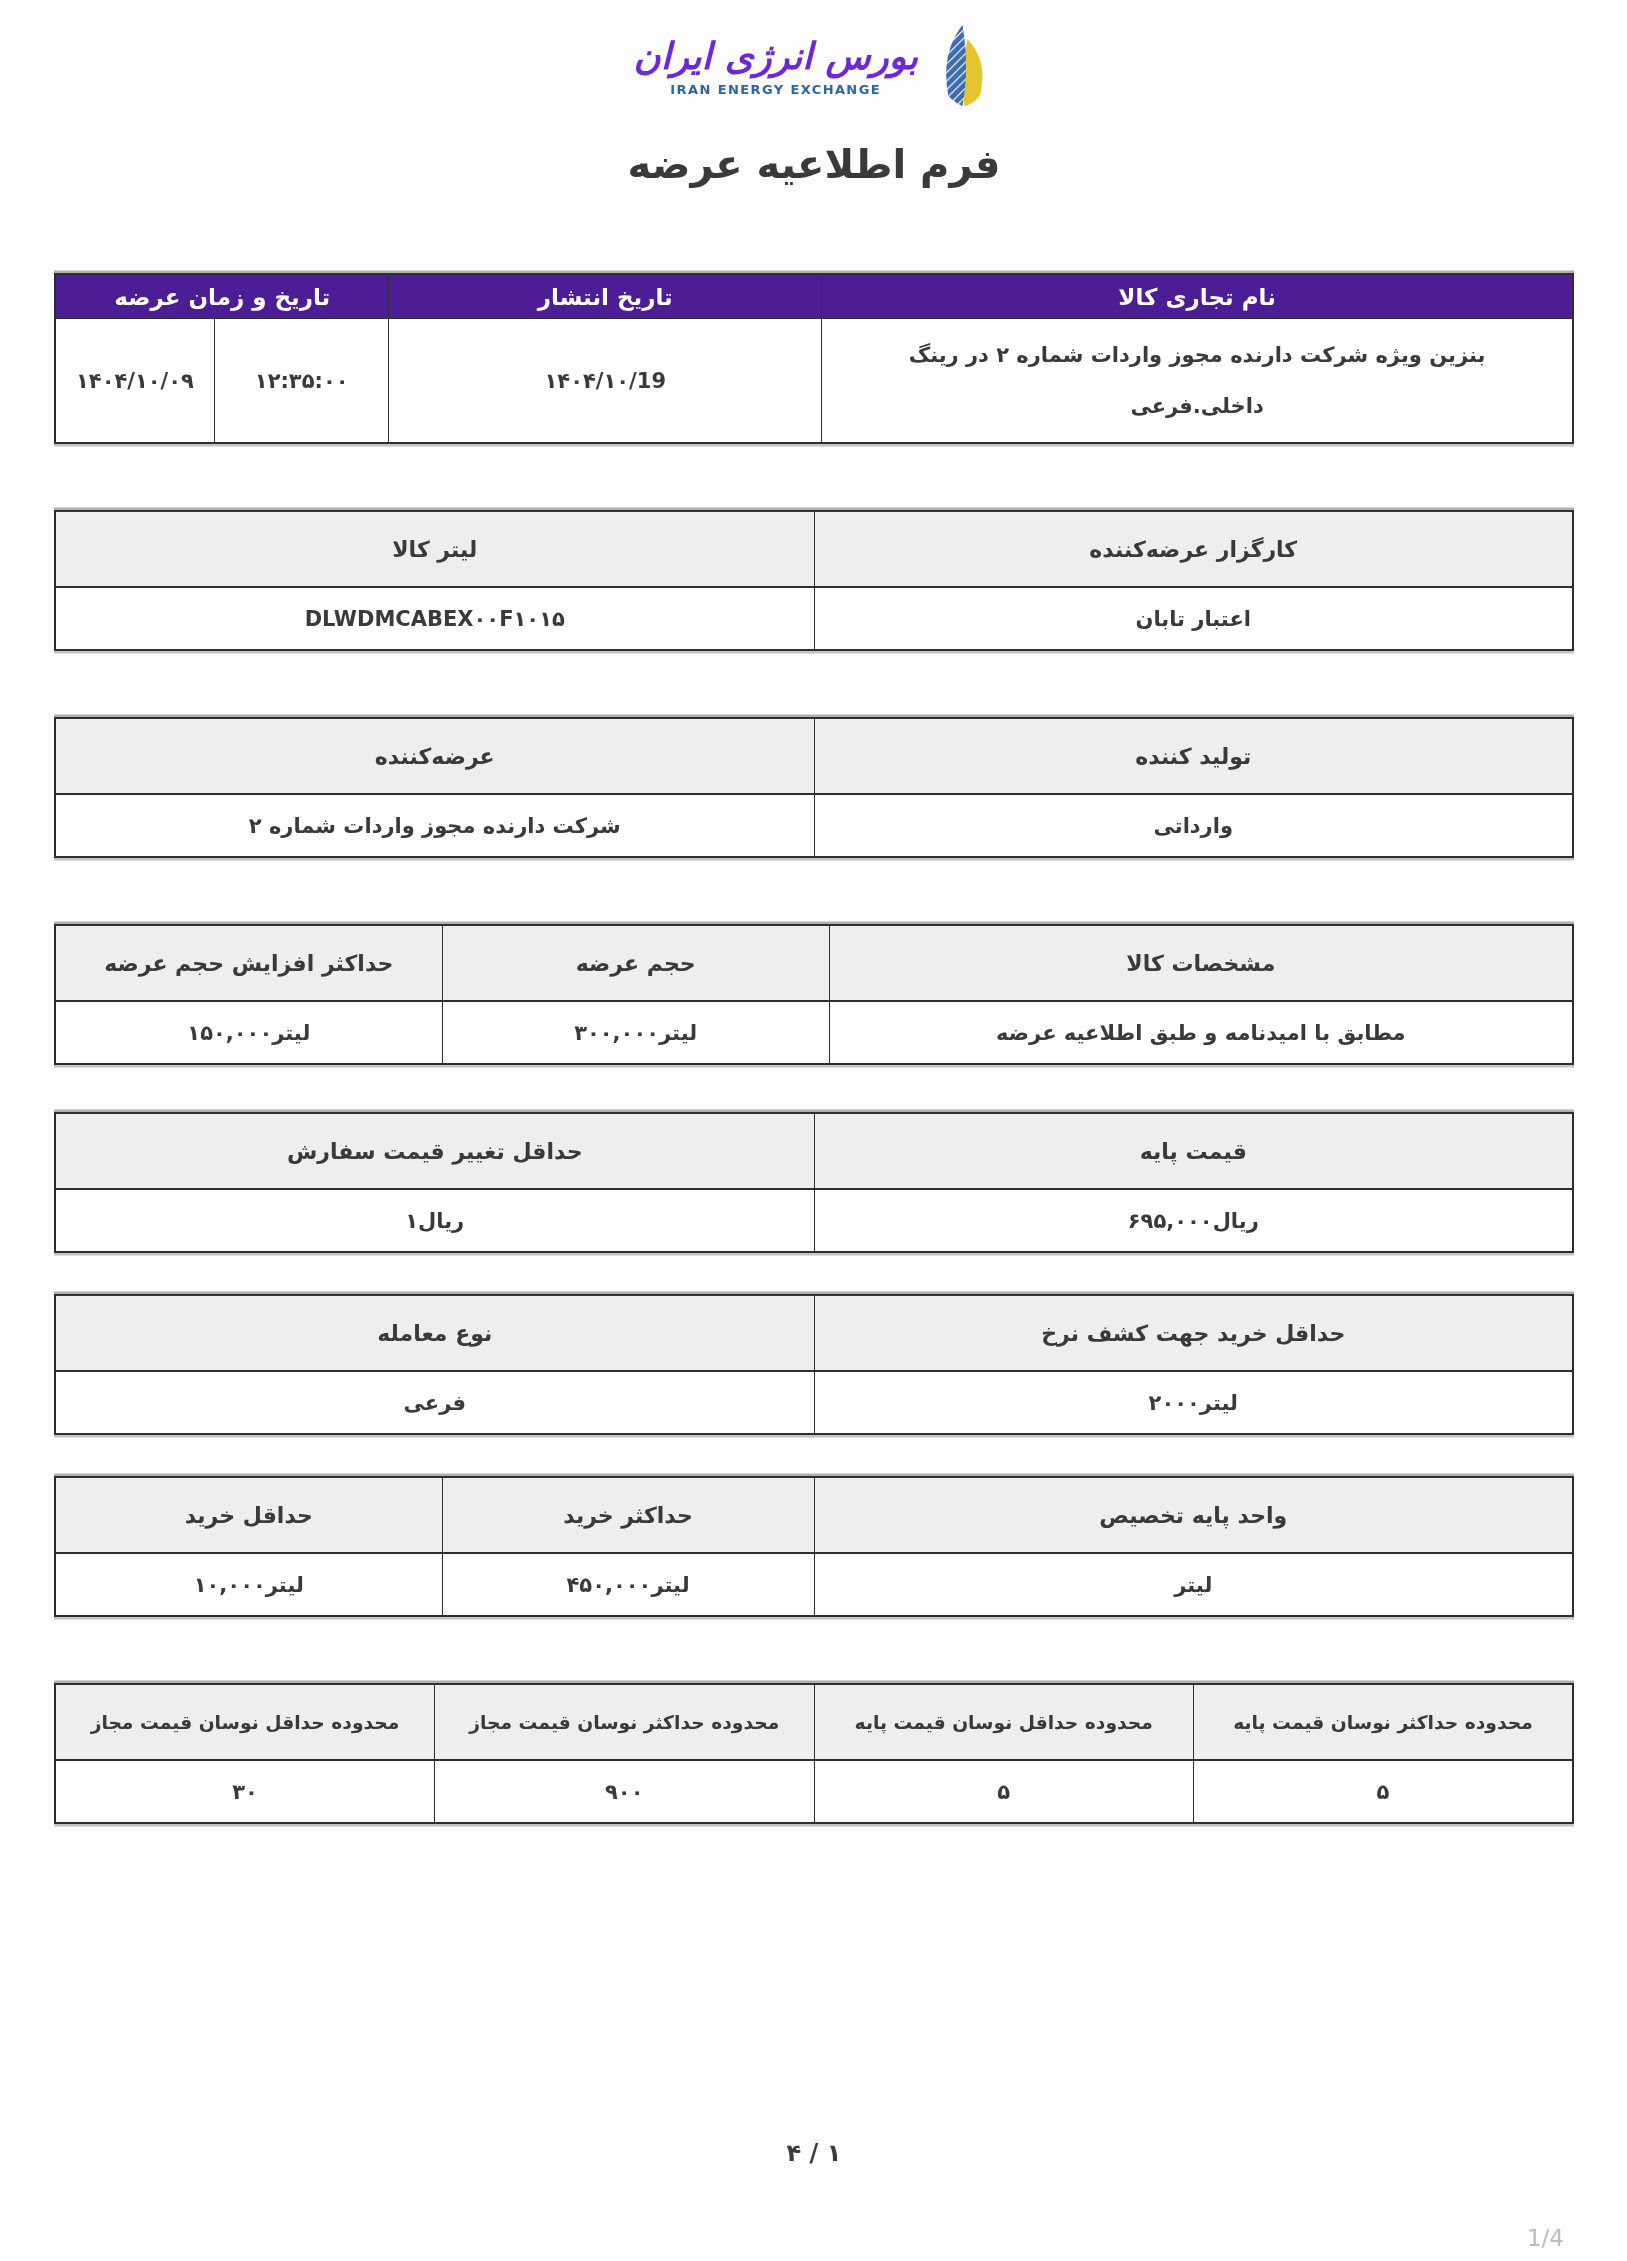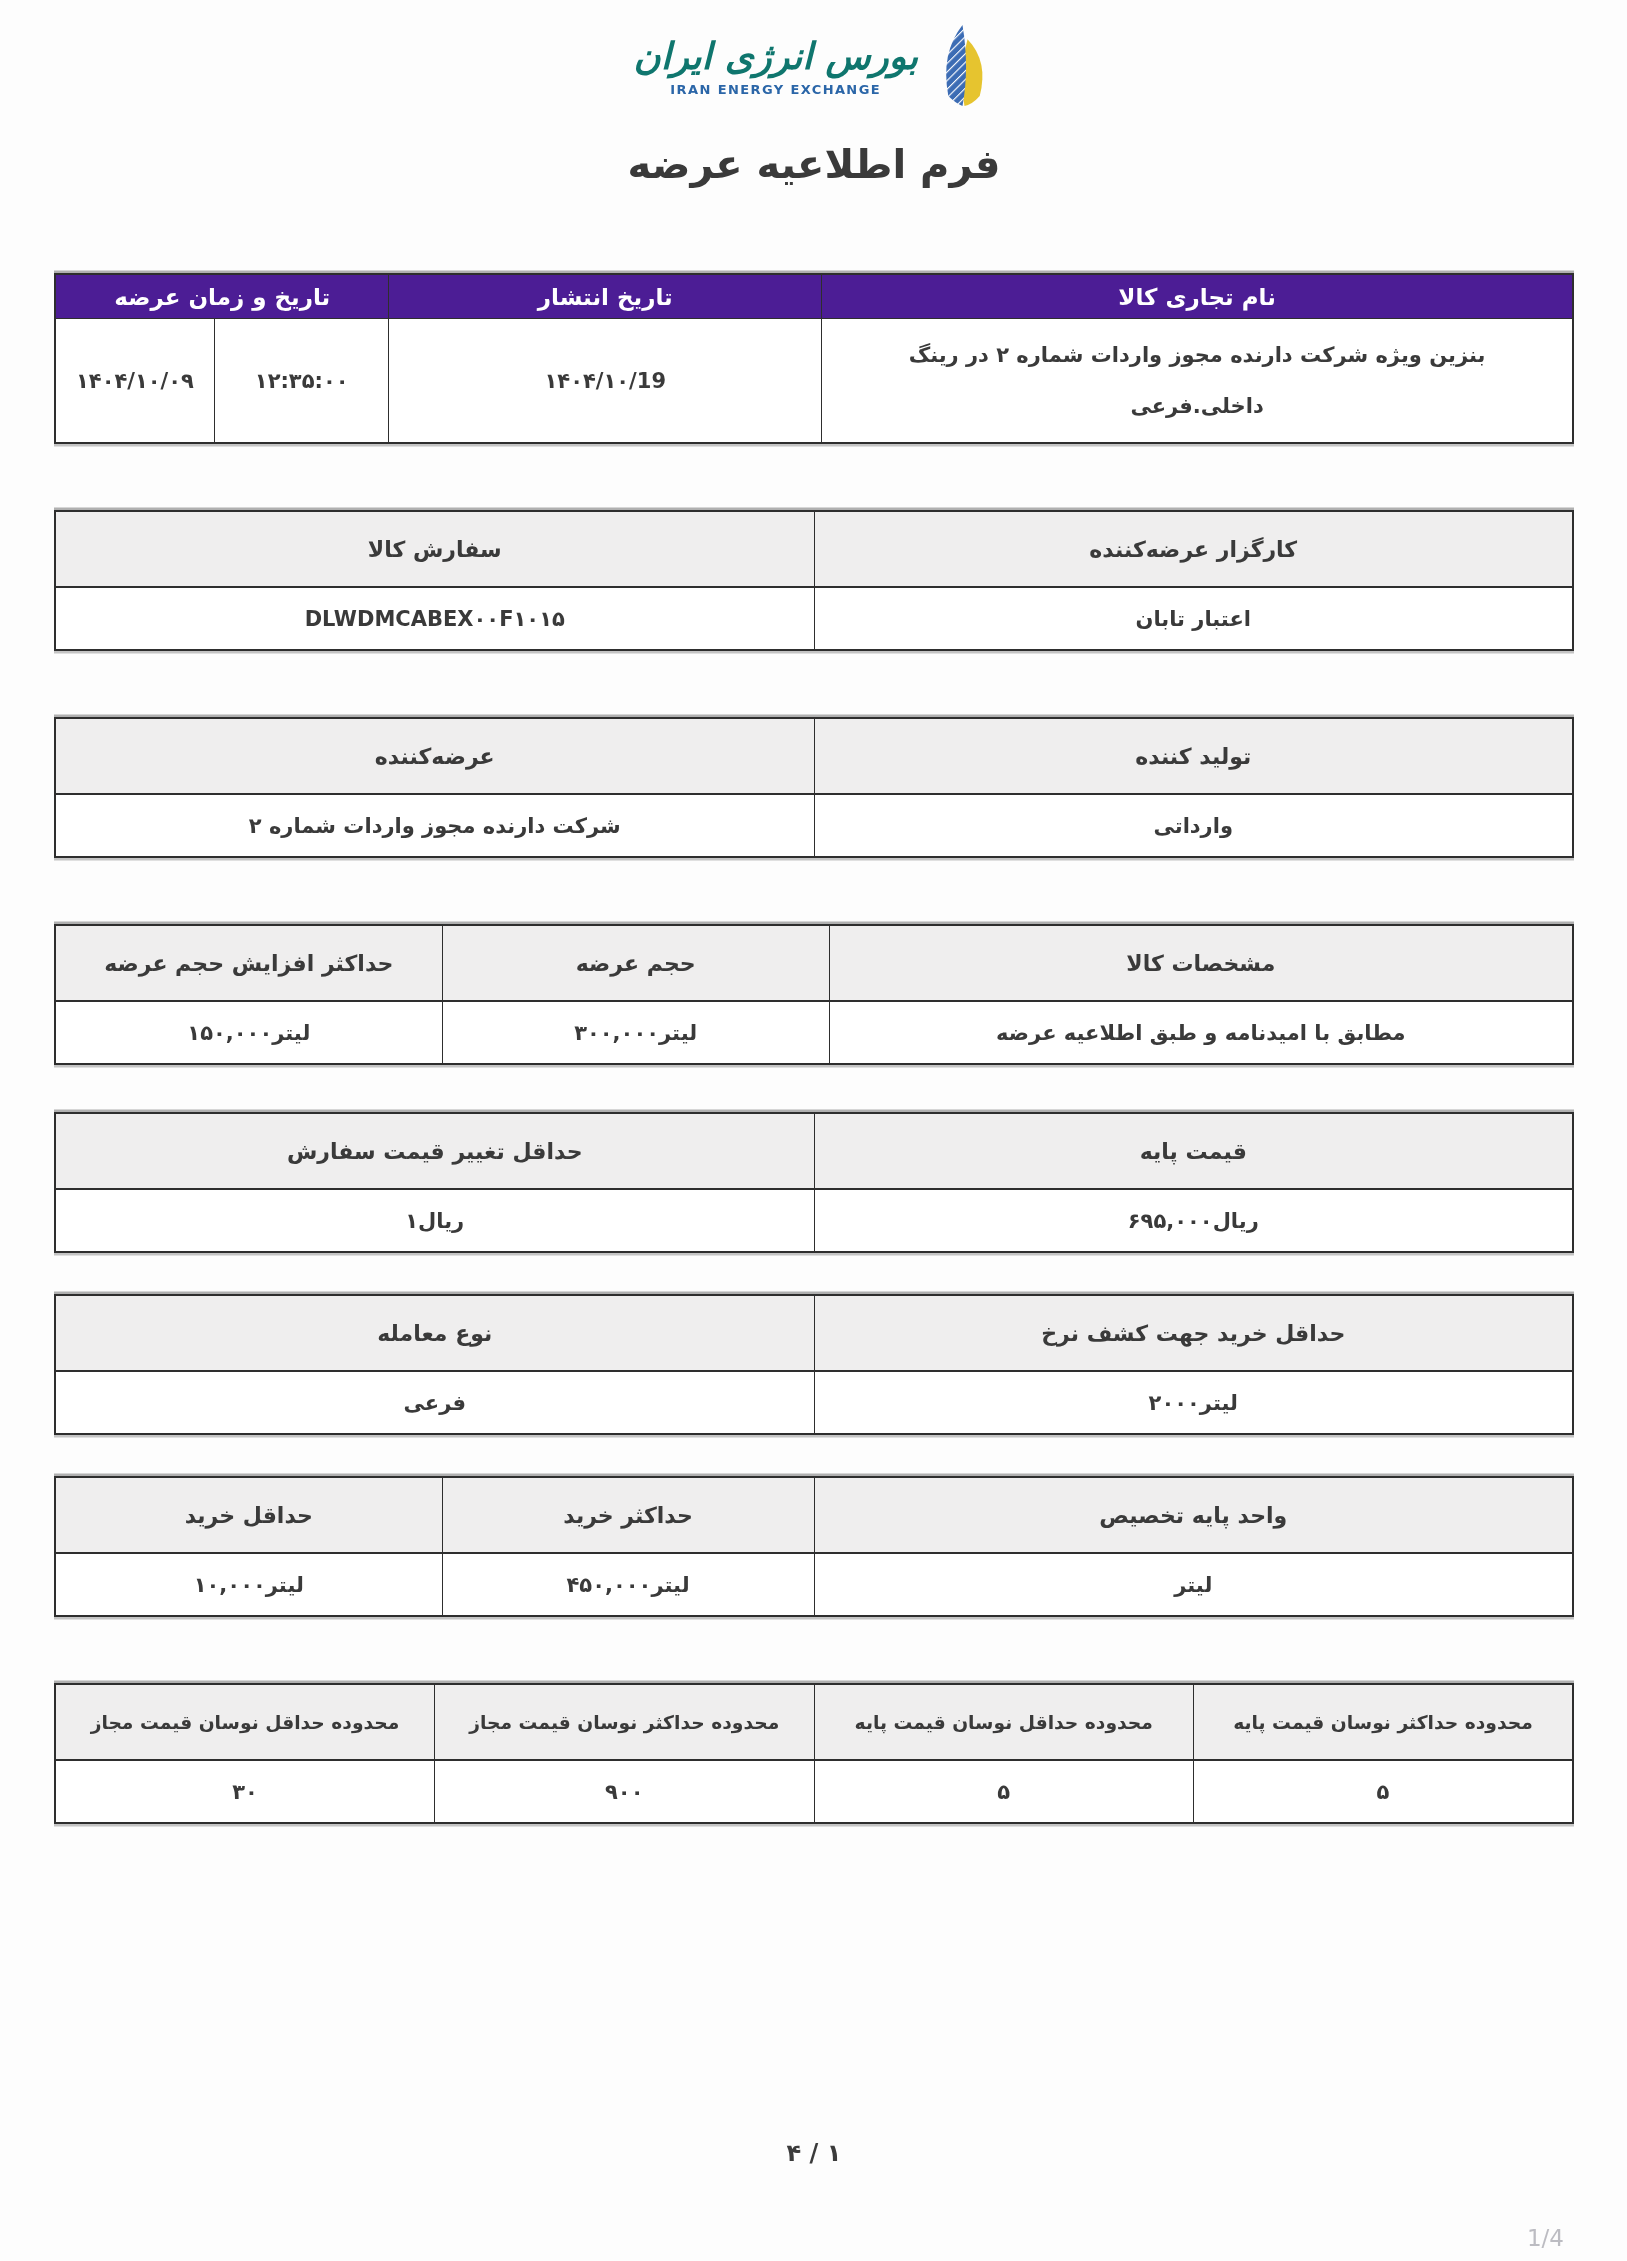--- a/index.html
+++ b/index.html
@@ -16,21 +16,21 @@
   .content { padding: 0 54px; }
 
   
   .logo-wrap {
     display: flex; justify-content: center; align-items: center;
     gap: 13.6px; padding-top: 25.4px; direction: ltr;
   }
   .logo-text { text-align: center; }
   .logo-fa {
     font-size: 37px; font-weight: 700; font-style: italic;
-    color: #0f766e; line-height: 1.1;
+    color: #6d28d9; line-height: 1.1;
   }
   .logo-en {
     font-size: 13px; font-weight: 700; letter-spacing: 1.4px;
     color: #2b66a8; margin-top: 4.2px;
   }
   .doc-title {
     text-align: center; font-size: 40px; font-weight: 700;
     color: #3a3a3a; margin-top: 32px;
   }
 
@@ -122,21 +122,21 @@
     </table>
 
     <table class="tbl gap-lg">
       <colgroup>
           <col style="width:50%">
           <col style="width:50%">
         </colgroup>
       <thead>
         <tr>
           <th>کارگزار عرضه‌کننده</th>
-          <th>سفارش کالا</th>
+          <th>لیتر کالا</th>
         </tr>
       </thead>
       <tbody>
         <tr>
           <td>اعتبار تابان</td>
           <td class="latin">DLWDMCABEX۰۰F۱۰۱۵</td>
         </tr>
       </tbody>
     </table>
 

